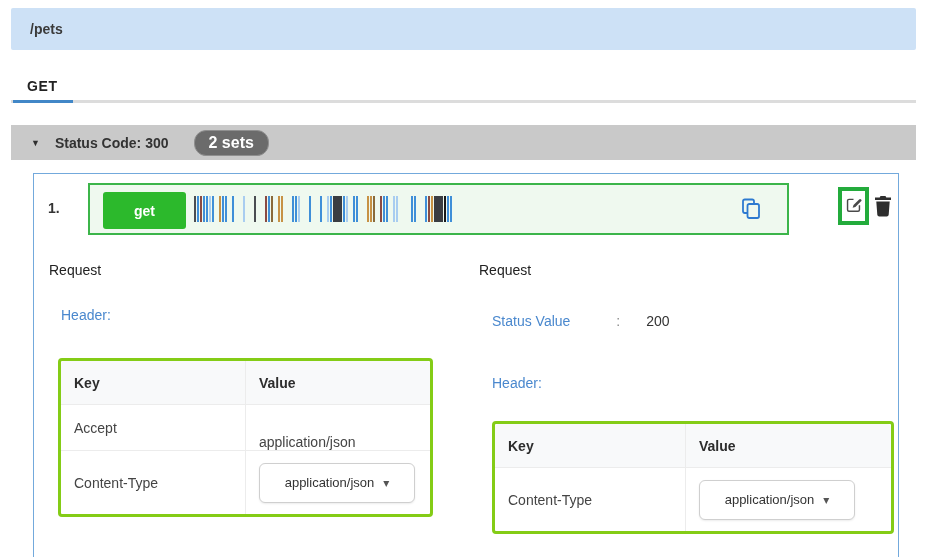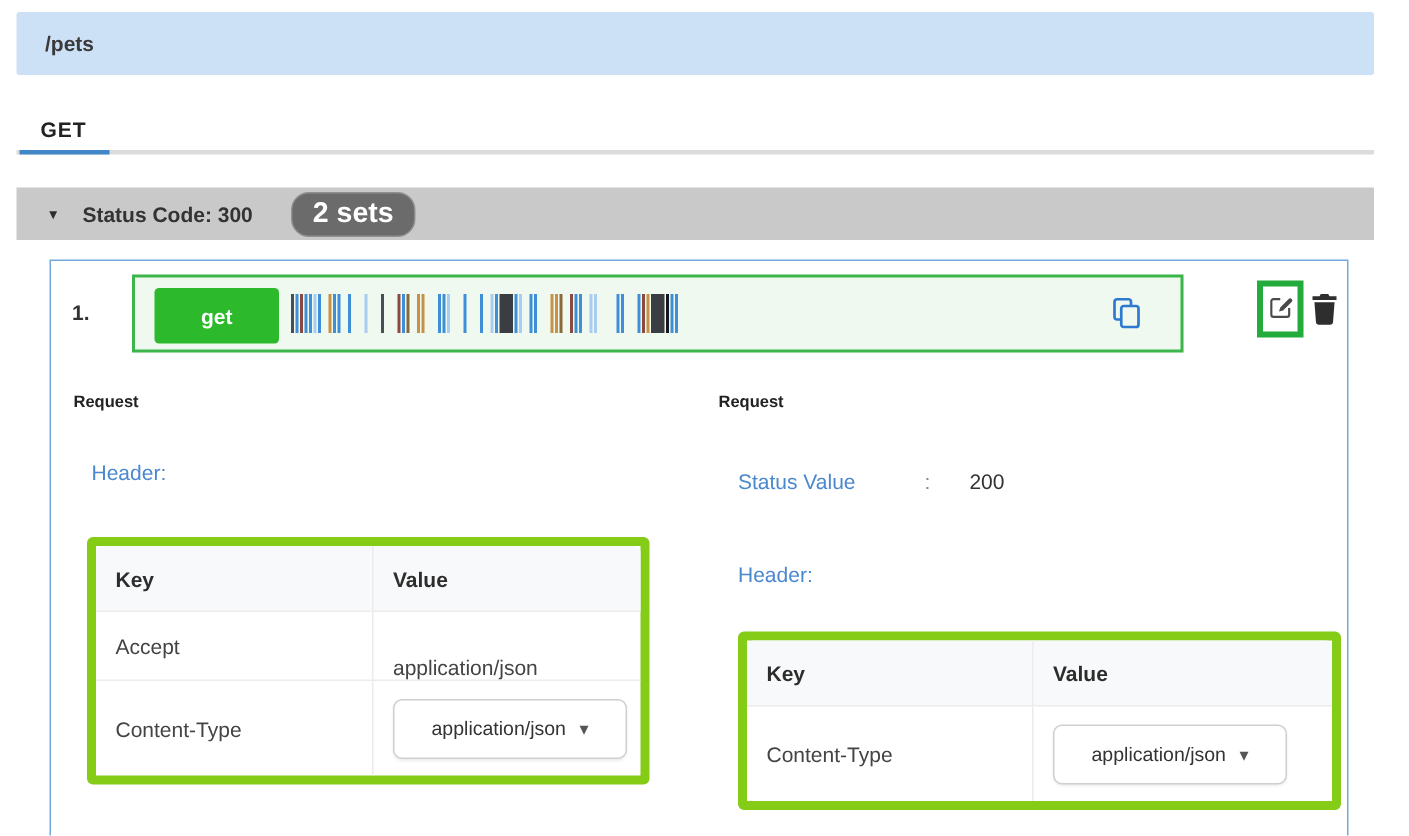--- a/index.html
+++ b/index.html
@@ -16,21 +16,21 @@
   .tab { padding:4px 14px 12px 14px; font-size:14px; letter-spacing:.6px; color:#4a4a4a; cursor:pointer; }
   .tab.active { font-weight:bold; color:#222; }
   .tabs-underline { position:absolute; left:11px; top:100px; width:905px; height:3px; background:#dcdcdc; }
   .tab-active-bar { position:absolute; left:13px; top:100px; width:60px; height:3px; background:#4187c7; z-index:2; }
 
   
   .group-bar { position:absolute; left:11px; top:125px; width:905px; height:35px;
                background:#c9c9c9; display:flex; align-items:center; cursor:pointer; }
   .group-caret { margin-left:20px; font-size:9px; color:#2e2e2e; }
   .group-label { margin-left:15px; font-size:14px; font-weight:bold; color:#333; }
-  .group-badge { margin-left:25px; background:#6b6b6b; color:#fff; font-size:19px; font-weight:bold;
+  .group-badge { margin-left:25px; background:#6b6b6b; color:#fff; font-size:16px; font-weight:bold;
                  padding:3px 14px; border-radius:12px; border:1px solid #8f8f8f; }
 
   
   .card { position:absolute; left:33px; top:173px; width:866px; height:420px;
           border:1px solid #73a9dc; background:#fff; }
   .row-index { position:absolute; left:14px; top:26px; font-size:14px; font-weight:bold; color:#333; }
 
   .mock-box { position:absolute; left:54px; top:9px; width:701px; height:52px;
               border:2px solid #3cb54a; background:#eff9ef; cursor:pointer; }
   .get-btn { position:absolute; left:13px; top:7px; width:83px; height:37px; background:#2cb92c;
@@ -40,33 +40,33 @@
   .bc-gap { display:inline-block; height:100%; }
   .copy-btn { position:absolute; right:24px; top:11px; width:24px; height:26px; background:none;
               border:none; cursor:pointer; padding:0; }
 
   .edit-btn { position:absolute; left:804px; top:13px; width:31px; height:38px;
               border:4px solid #23ab3c; background:#fff; display:flex; align-items:center;
               justify-content:center; cursor:pointer; padding:0; }
   .trash-btn { position:absolute; left:840px; top:19px; width:18px; height:26px; background:none;
                border:none; cursor:pointer; padding:0; }
 
-  .section-title { position:absolute; font-size:11px; font-weight:bold; color:#222; }
+  .section-title { position:absolute; font-size:14px; font-weight:normal; color:#222; }
   .link-label { color:#4a88ce; font-size:14px; cursor:pointer; }
 
   .req-title { left:15px; top:88px; }
   .req-header-link { position:absolute; left:27px; top:133px; }
   .resp-title { left:445px; top:88px; }
   .status-line { position:absolute; left:458px; top:139px; display:flex; align-items:center; font-size:14px; }
   .status-line .sep { margin-left:46px; color:#8a8a8a; }
   .status-line .val { margin-left:26px; color:#333; }
   .resp-header-link { position:absolute; left:458px; top:201px; }
 
   
-  .hdr-table { position:absolute; border:6px solid #84cc16; border-radius:4px; background:#fff; font-size:14px; }
+  .hdr-table { position:absolute; border:3px solid #84cc16; border-radius:4px; background:#fff; font-size:14px; }
   .t-row { display:flex; align-items:center; border-top:1px solid #ececec; }
   .t-row:first-child { border-top:none; background:#f8f9fa; border-radius:4px 4px 0 0; }
   .t-row:first-child .t-cell { font-weight:bold; color:#2d2d2d; }
   .t-cell { padding-left:13px; display:flex; align-items:center; color:#444; }
   .t-cell.key { border-right:1px solid #ececec; align-self:stretch; }
 
   .req-table { left:24px; top:184px; width:375px; }
   .req-table .t-cell.key { width:185px; }
   .req-table .t-cell.val { flex:1; }
   .req-table .t-row.hdr  { height:43px; }

